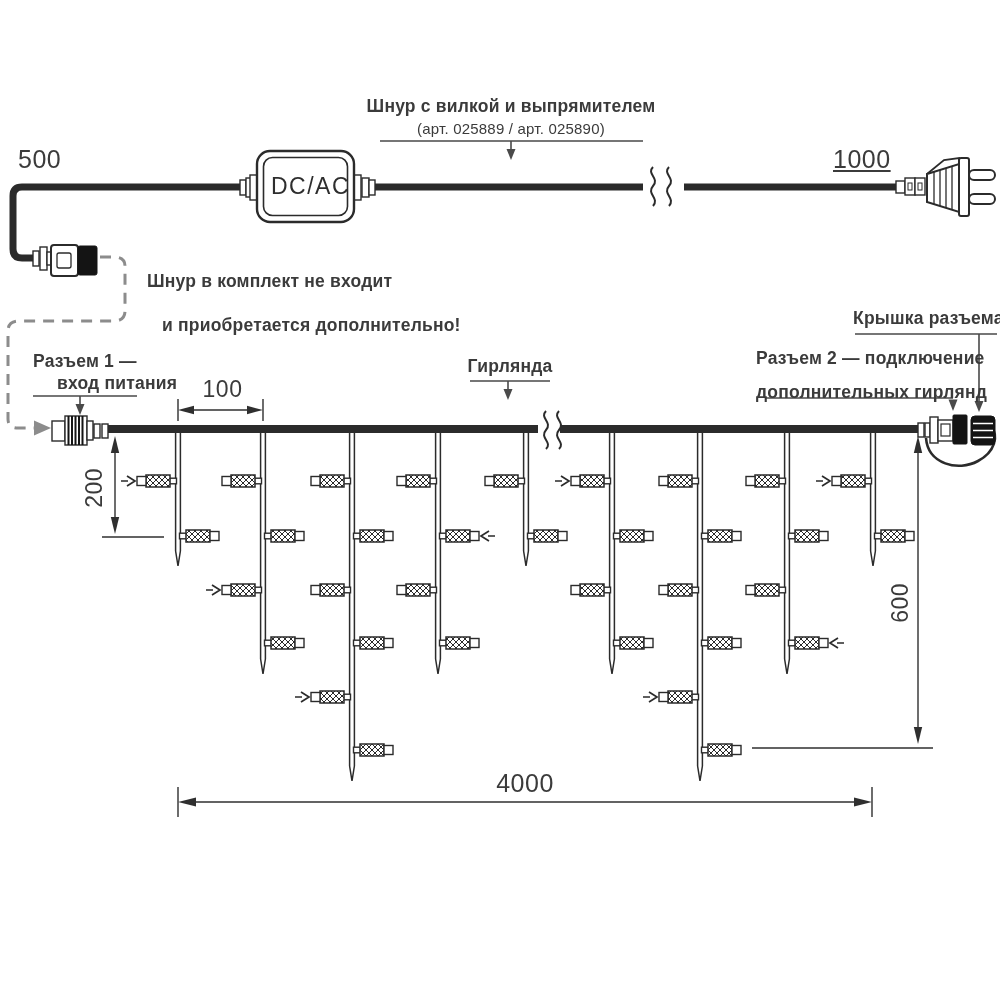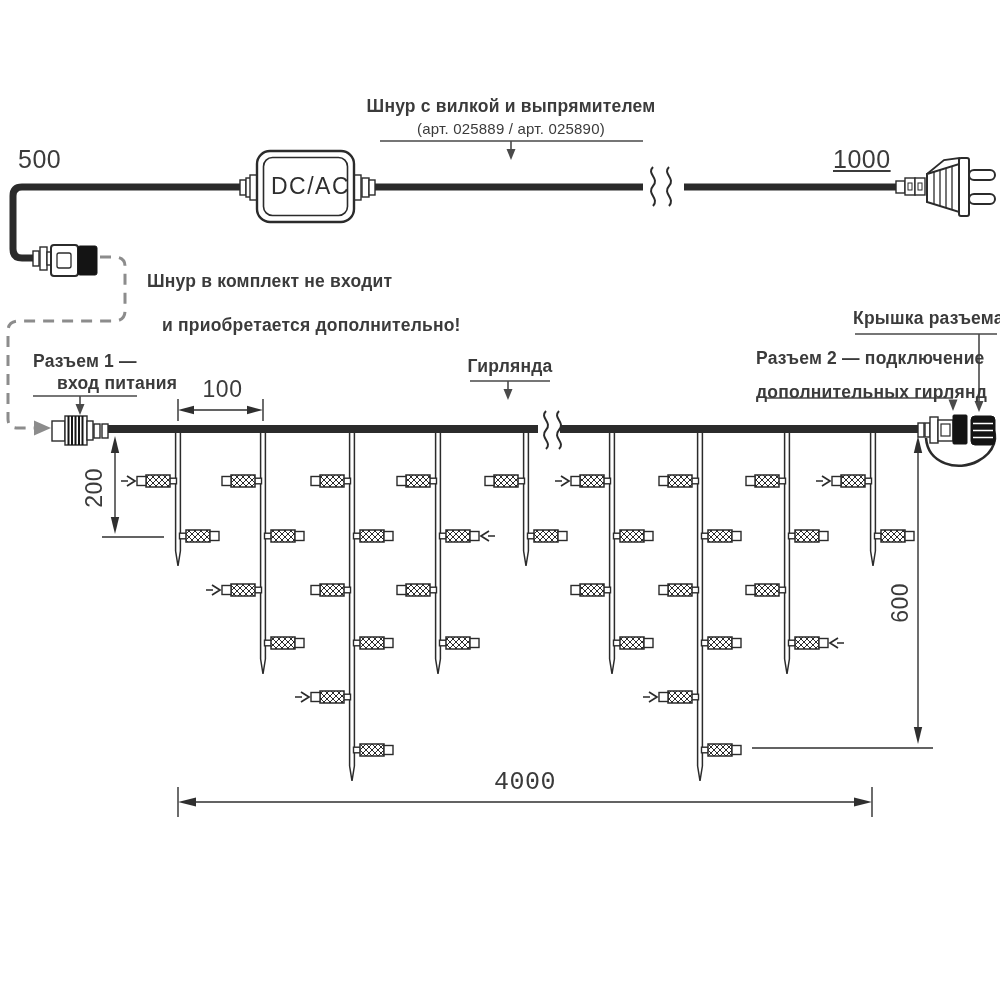--- a/index.html
+++ b/index.html
@@ -4,21 +4,21 @@
 <style>
   html,body{margin:0;padding:0;background:#fff;}
   .stage{
     position:relative;width:1000px;height:1000px;background:#ffffff;
     font-family:"Liberation Sans", sans-serif;color:#3b3b3b;overflow:hidden;
   }
   .stage svg{position:absolute;left:0;top:0;}
   .lbl{position:absolute;white-space:nowrap;line-height:1.2;color:#3b3b3b;}
   .num-lg{font-size:25px;letter-spacing:.5px;}
   .num-md{font-size:23px;letter-spacing:.5px;}
-  .num-xl{font-size:25px;letter-spacing:.5px;font-family:Liberation Mono, monospace;}
+  .num-xl{font-size:25px;letter-spacing:.5px;}
   .txt{font-size:17.5px;letter-spacing:.2px;font-weight:bold;}
   .sm{font-size:15px;letter-spacing:.2px;}
   .ctr{text-align:center;}
   .rgt{text-align:left;}
   .rot{transform:rotate(-90deg);transform-origin:center center;}
   .dcac{display:flex;align-items:center;justify-content:center;
         font-size:23px;letter-spacing:1.5px;color:#2e2e2e;}
   
   .ln{fill:none;stroke:#2b2b2b;}
   .wt{fill:#fff;stroke:#2b2b2b;stroke-width:1.4;}

